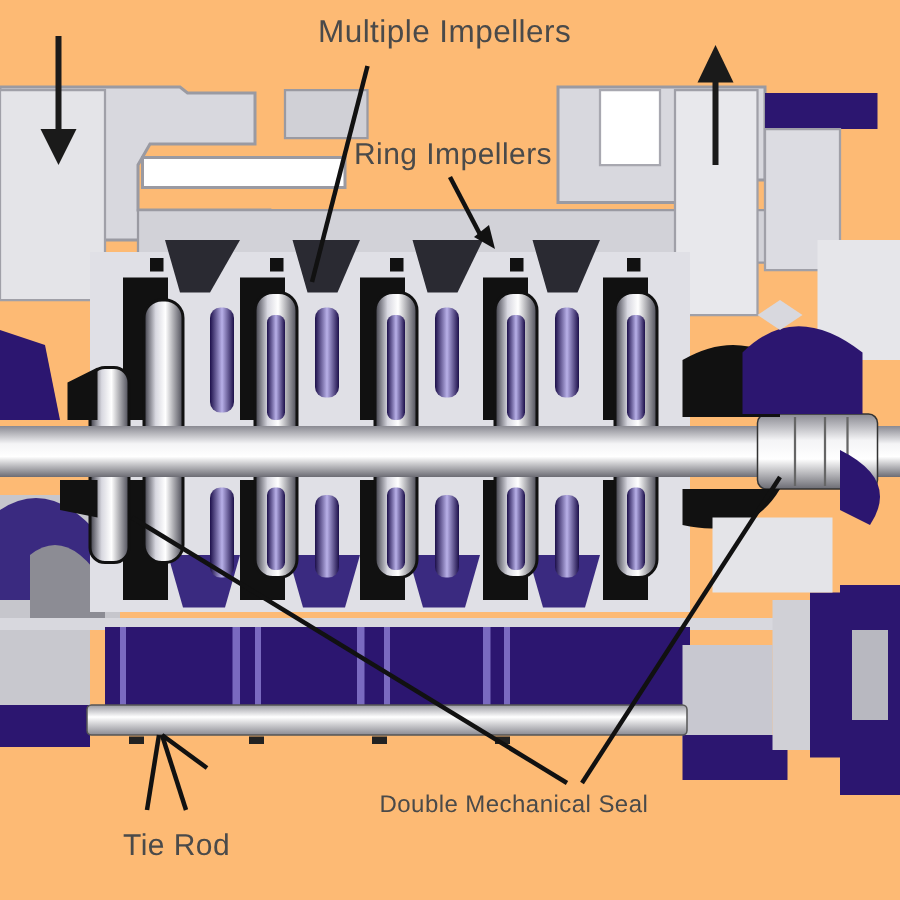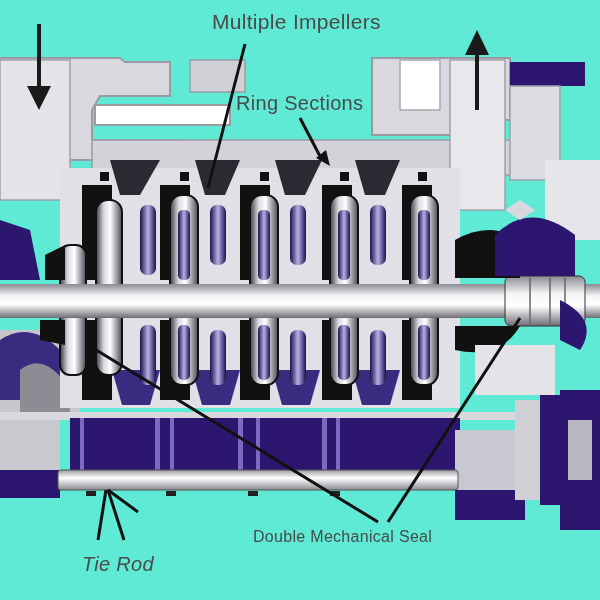--- a/index.html
+++ b/index.html
@@ -1,28 +1,28 @@
 <!DOCTYPE html>
 <html><head>
 <meta charset="utf-8">
 <style>
   html, body { margin: 0; padding: 0; background: #ffffff; }
-  #stage { position: relative; width: 600px; height: 600px; overflow: hidden; background: #5eead4; }
+  #stage { position: relative; width: 600px; height: 600px; overflow: hidden; background: #fdba74; }
   svg#diagram { position: absolute; left: 0; top: 0; width: 600px; height: 600px; }
   .label {
     position: absolute;
     font-family: "Liberation Sans", sans-serif;
     color: #4a4a4a;
     white-space: nowrap;
     letter-spacing: 0.3px;
   }
   .lbl-impellers { left: 212px; top: 10px; font-size: 21px; }
   .lbl-rings { left: 236px; top: 92px; font-size: 20px; }
   .lbl-seal { left: 253px; top: 528px; font-size: 16px; }
-  .lbl-tierod { left: 82px; top: 553px; font-size: 20px; font-style: italic; }
+  .lbl-tierod { left: 82px; top: 553px; font-size: 20px; }
 </style>
 </head>
 <body>
 
 <div id="stage">
   <svg id="diagram" viewBox="0 0 600 600" xmlns="http://www.w3.org/2000/svg">
     <defs>
       <linearGradient id="shaftGrad" x1="0" y1="0" x2="0" y2="1">
         <stop offset="0" stop-color="#8a8a92"></stop>
         <stop offset="0.35" stop-color="#f4f4f6"></stop>
@@ -205,16 +205,16 @@
       <line x1="378" y1="522" x2="88" y2="345"></line>
       <line x1="388" y1="522" x2="520" y2="318"></line>
 
       <line x1="98" y1="540" x2="106" y2="490"></line>
       <line x1="124" y1="540" x2="108" y2="490"></line>
       <line x1="138" y1="512" x2="108" y2="490"></line>
     </g>
   </svg>
 
   <div class="label lbl-impellers">Multiple Impellers</div>
-  <div class="label lbl-rings">Ring Sections</div>
+  <div class="label lbl-rings">Ring Impellers</div>
   <div class="label lbl-seal">Double Mechanical Seal</div>
   <div class="label lbl-tierod">Tie Rod</div>
 </div>
 
 </body></html>

